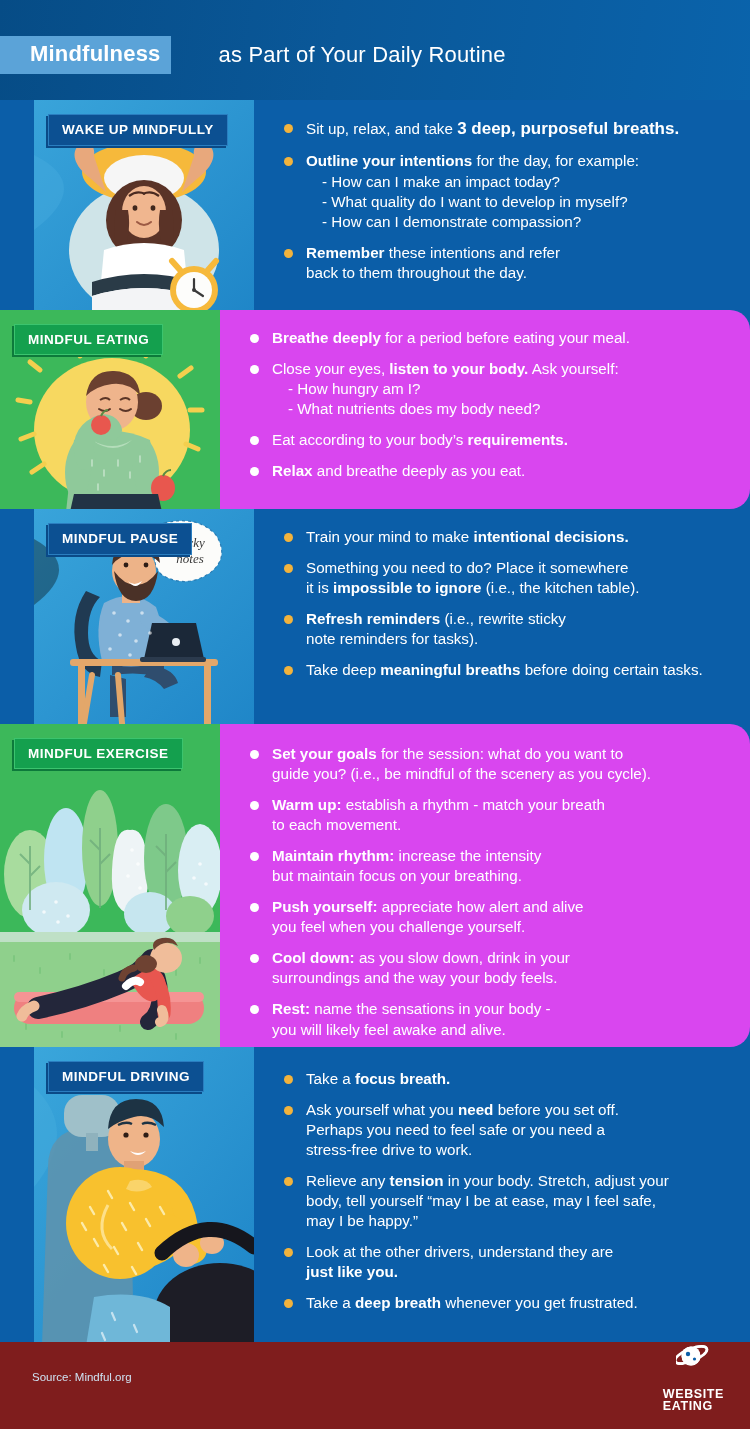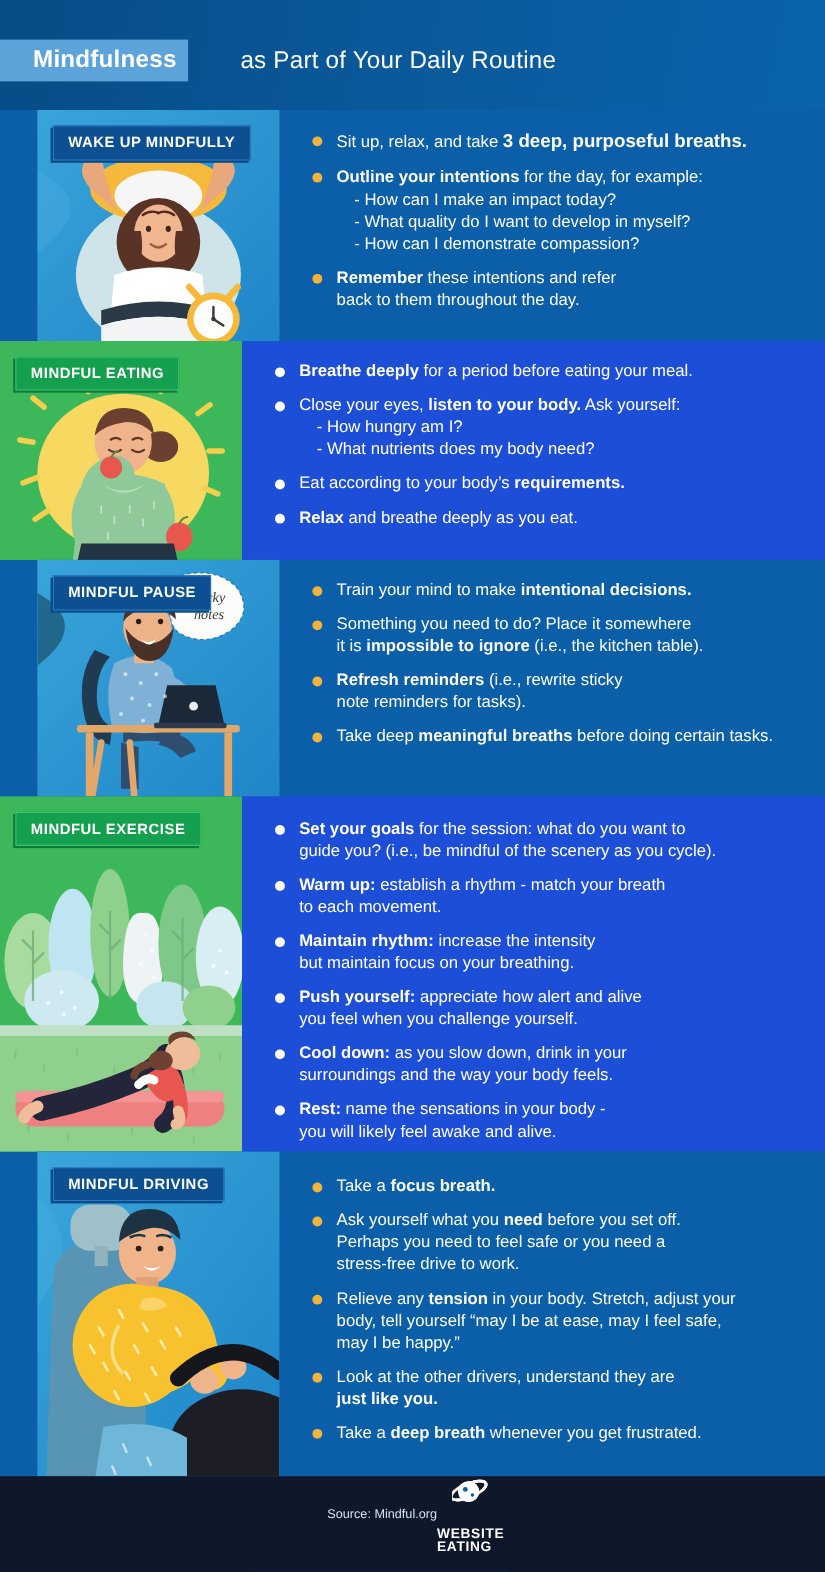--- a/index.html
+++ b/index.html
@@ -21,21 +21,21 @@
     background:#5ba3d8; padding:5px 10px 7px 30px;
     font-size:22px; font-weight:bold; color:#ffffff; letter-spacing:.2px;
   }
   .title-rest {
     font-size:22px; font-weight:normal; color:#ffffff; padding-left:8px; letter-spacing:.2px;
   }
 
   
   .section { display:flex; position:relative; width:750px; }
   .section.blue  { background:#0b5ea8;margin-left:34px; }
-  .section.green { background:#1d4ed8; }
+  .section.green { background:#d946ef;border-radius:20px; }
 
   .illus {
     width:220px; flex:0 0 220px; position:relative; overflow:hidden;
   }
   .illus.blue  { background:linear-gradient(160deg,#2f9bd6 0%,#2b93cf 40%,#2089cb 100%); }
   .illus.green { background:#3cb85a; }
 
   .badge-wrap { position:relative; z-index:9; padding:14px 0 0 14px; }
   .badge {
     display:inline-block; font-size:13.5px; font-weight:bold; color:#fff;
@@ -57,22 +57,22 @@
     width:9px; height:9px; border-radius:50%;
   }
   .blue ul.bullets > li::before  { background:#f2b33d; }
   .green ul.bullets > li::before { background:#ffffff; }
   .sub { padding-left:16px; display:block; }
   b { font-weight:bold; }
   .big { font-size:17px; font-weight:bold; }
 
   
   .footer {
-    flex:0 0 74px; background:#0f172a; position:relative;
-    display:flex; align-items:center; justify-content:center;
+    flex:0 0 74px; background:#7f1d1d; position:relative;
+    display:flex; align-items:center; justify-content:space-between;
     padding:0 26px 16px 32px;
   }
   .source { font-size:11.5px; color:#cfe2f2; }
   .logo { display:flex; align-items:center; gap:20px;flex-direction:column; }
   .logo-text { line-height:1.02; color:#fff; font-weight:bold; font-size:12.5px; letter-spacing:.6px; }
 </style>
 </head>
 <body>
 
 <div class="page">

